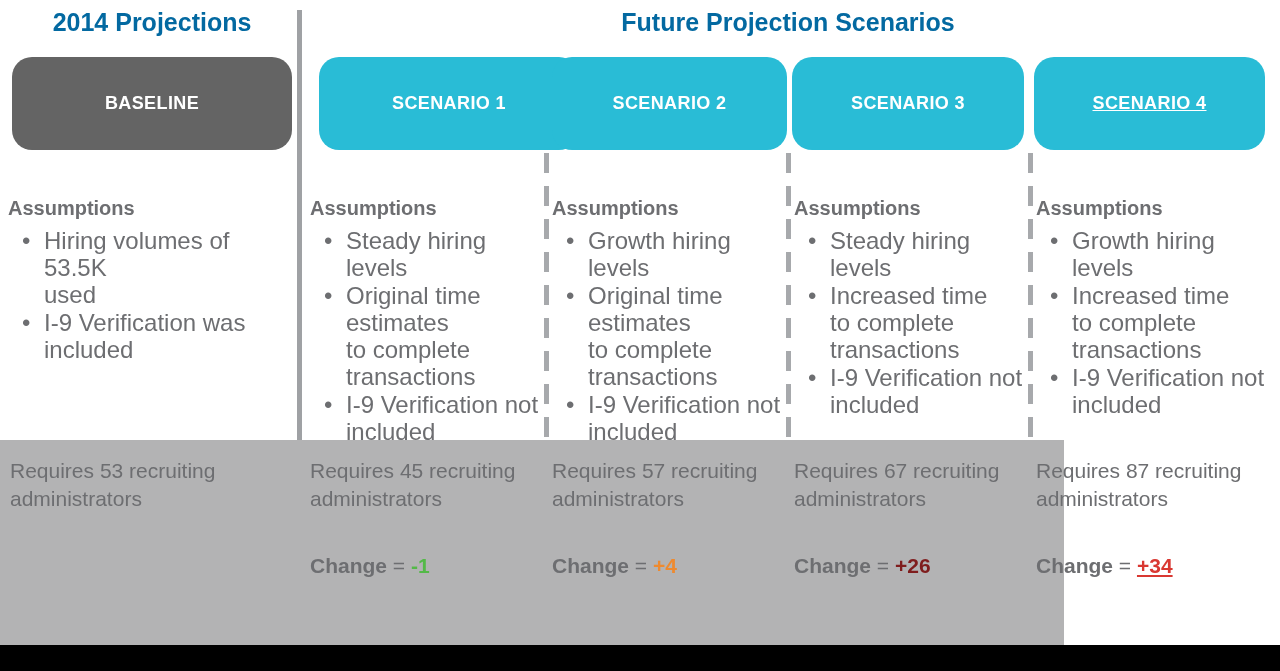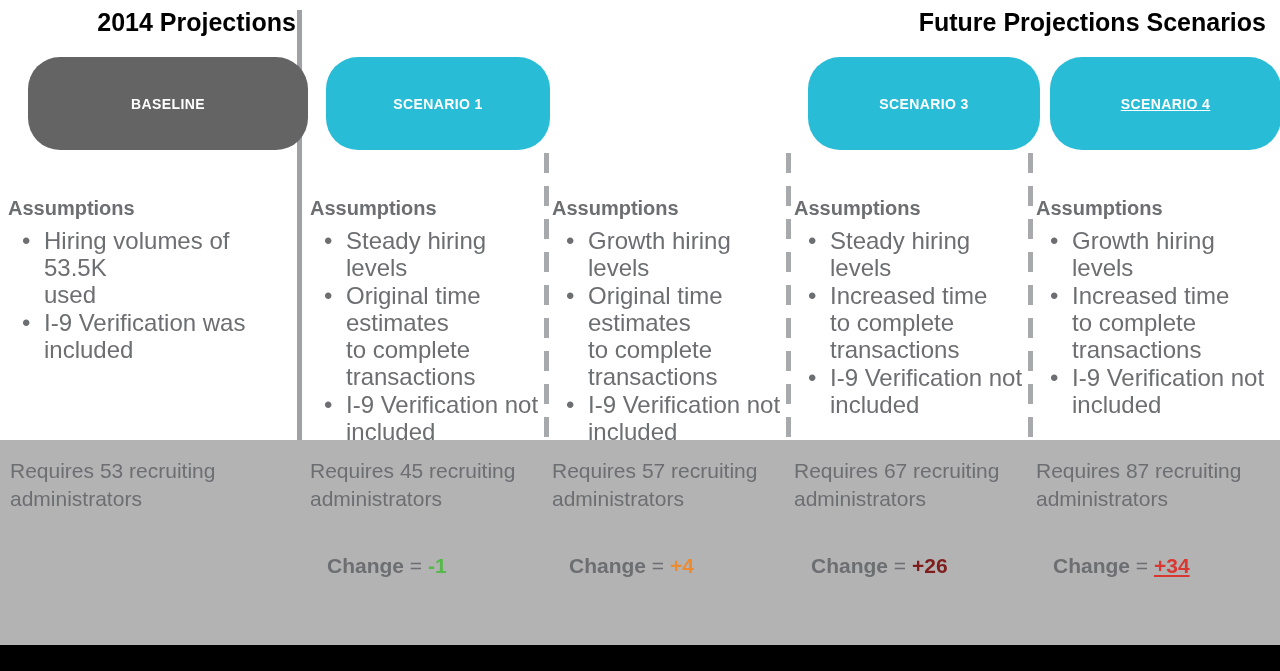--- a/index.html
+++ b/index.html
@@ -1,30 +1,30 @@
 <!DOCTYPE html>
 <html><head>
 <meta charset="utf-8">
 <style>
   * { margin:0; padding:0; box-sizing:border-box; }
   body { background:#ffffff; font-family:"Liberation Sans", sans-serif; }
   .canvas { position:relative; width:1280px; height:671px; background:#ffffff; overflow:hidden; }
 
   
-  .group-header { position:absolute; top:8px; font-size:25px; font-weight:bold; color:#000000; text-align:right; }
+  .group-header { position:absolute; top:8px; font-size:25px; font-weight:bold; color:#0369a1; text-align:center; }
   .hdr-left  { left:8px;   width:288px; }
   .hdr-right { left:310px; width:956px; }
 
   
-  .pill { position:absolute; top:57px; height:93px; border-radius:32px;
+  .pill { position:absolute; top:57px; height:93px; border-radius:20px;
           display:flex; align-items:center; justify-content:center;
-          color:#ffffff; font-size:14px; font-weight:bold; letter-spacing:0.4px;margin-left:16px; }
+          color:#ffffff; font-size:18px; font-weight:bold; letter-spacing:0.4px; }
   .pill-baseline { left:12px;  width:280px; background:#646464; }
   .pill-cyan     { background:#29BCD6; }
-  .p1 { left:310px;  width:224px;text-align:center; }
+  .p1 { left:319px;  width:260px;text-align:center; }
   .p2 { left:552px;  width:235px; }
   .p3 { left:792px;  width:232px;text-align:right; }
   .p4 { left:1034px; width:231px;text-decoration:underline; }
 
   
   .sep-solid { position:absolute; left:297px; top:10px; width:5px; height:430px; background:#9FA1A4; }
   .sep-dash  { position:absolute; top:153px; width:5px; height:287px;
                background:repeating-linear-gradient(to bottom, #A7A9AC 0px, #A7A9AC 20px, transparent 20px, transparent 33px); }
   .d1 { left:544px; } .d2 { left:786px; } .d3 { left:1028px; }
 
@@ -35,47 +35,48 @@
   .c2 { left:552px;  width:232px; }
   .c3 { left:794px;  width:232px; }
   .c4 { left:1036px; width:234px; }
   .assume-title { font-size:20px; font-weight:bold; margin-bottom:7px; }
   .bullet-list { list-style:none; padding-left:12px; }
   .bullet-list li { position:relative; padding-left:24px; font-size:24px; line-height:27px;
                     white-space:pre-line; margin-bottom:1px; }
   .bullet-list li::before { content:"\2022"; position:absolute; left:2px; top:0; }
 
   
-  .band { position:absolute; left:0; top:440px; width:1280px; height:205px; background:#B3B3B4; }
+  .band { position:absolute; left:0; top:440px; width:1064px; height:205px; background:#B3B3B4; }
   .band-col { position:absolute; top:17px; color:#6D6E71; }
   .band .c0 { left:10px; }
   .requires { font-size:21px; line-height:28px; white-space:pre-line; }
-  .change-row { position:absolute; top:114px; font-size:21px; color:#6D6E71;margin-left:17px; }
+  .change-row { position:absolute; top:114px; font-size:21px; color:#6D6E71; }
   .change-label { font-weight:bold; }
   .change-eq { font-weight:normal; }
   .change-val { font-weight:bold; }
 
   
   .footer-bar { position:absolute; left:0; top:645px; width:1280px; height:26px; background:#000000; }
 </style>
 </head>
 <body>
 
 <div class="canvas">
 
   <div class="group-header hdr-left">2014 Projections</div>
-  <div class="group-header hdr-right">Future Projections Scenarios</div>
+  <div class="group-header hdr-right">Future Projection Scenarios</div>
 
   <div class="sep-solid"></div>
   <div class="sep-dash d1"></div>
   <div class="sep-dash d2"></div>
   <div class="sep-dash d3"></div>
 
   <div class="pill pill-baseline">BASELINE</div>
   <div class="pill pill-cyan p1">SCENARIO 1</div>
+  <div class="pill pill-cyan p2">SCENARIO 2</div>
   <div class="pill pill-cyan p3">SCENARIO 3</div>
   <div class="pill pill-cyan p4">SCENARIO 4</div>
 
   <div class="assumptions c0">
     <div class="assume-title">Assumptions</div>
     <ul class="bullet-list">
       <li>Hiring volumes of 53.5K
 used</li>
       <li>I-9 Verification was
 included</li>

